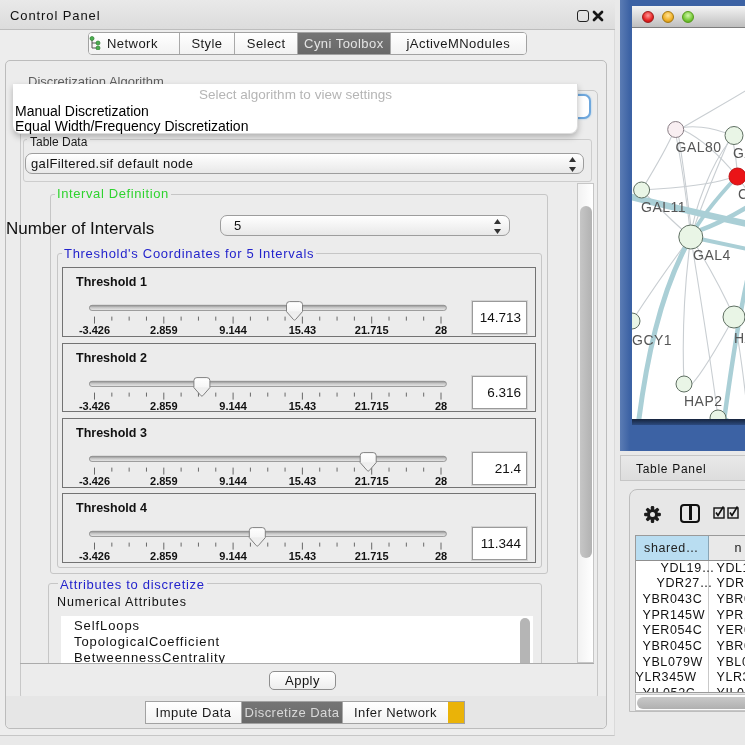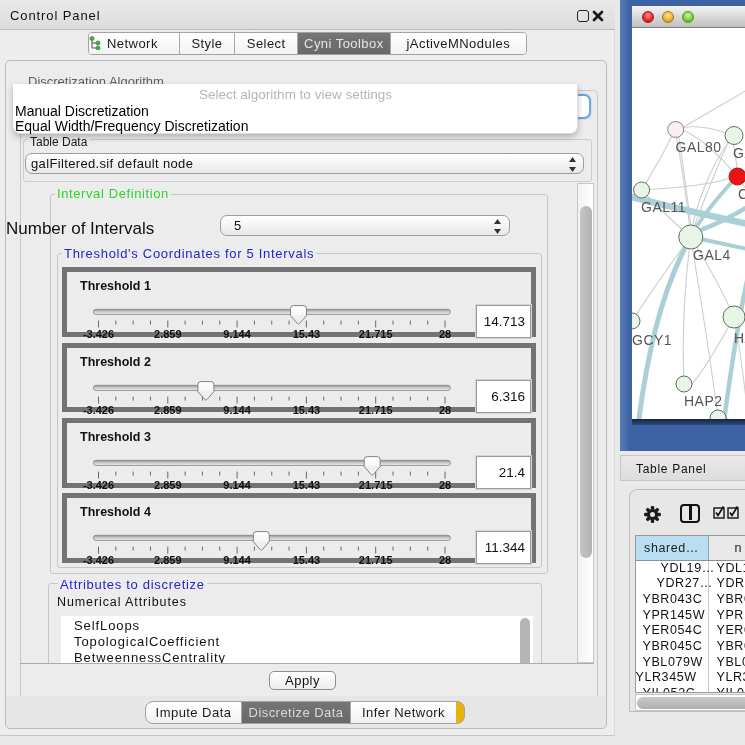--- a/index.html
+++ b/index.html
@@ -1,19 +1,19 @@
 <!DOCTYPE html>
 <html><head><meta charset="utf-8"><style>
 *{margin:0;padding:0;box-sizing:border-box}
 html,body{width:745px;height:745px}
 body{position:relative;font-family:"Liberation Sans",sans-serif;background:#e9e9e9;overflow:hidden;-webkit-font-smoothing:antialiased}
 svg text{-webkit-font-smoothing:antialiased}
 .abs{position:absolute}
 .b{font-weight:normal}
-.tbox{width:474px;height:69.5px;background:#ececec;border:5px solid #737373}
+.tbox{width:474px;height:69.5px;background:#ececec;border:1px solid #737373}
 </style></head><body>
 <svg width="0" height="0" style="position:absolute">
     <defs>
 <linearGradient id="trk" x1="0" y1="0" x2="0" y2="1">
         <stop offset="0" stop-color="#8f8f8f"></stop>
         <stop offset="0.45" stop-color="#c9c9c9"></stop>
         <stop offset="1" stop-color="#e9e9e9"></stop>
       </linearGradient>
 <linearGradient id="thg" x1="0" y1="0" x2="0" y2="1">
         <stop offset="0" stop-color="#ffffff"></stop>
@@ -228,23 +228,23 @@
       <div class="abs" style="right:3px;top:2px;width:10px;height:85px;background:#b5b5b5;border-radius:5px"></div>
     </div>
   </div>
   <div class="abs" style="left:20px;top:662.5px;width:574px;height:1px;background:#ababab"></div>
   <div class="abs" style="left:577px;top:183px;width:17px;height:480px;background:linear-gradient(90deg,#f2f2f2,#ffffff);border:1px solid #c6c6c6"></div>
   <div class="abs" style="left:579.5px;top:206px;width:12px;height:352px;background:linear-gradient(90deg,#c6c6c6,#b2b2b2);border-radius:6px"></div>
 
   <div class="abs" style="left:269px;top:671px;width:67px;height:19px;background:linear-gradient(#ffffff,#ededed);border:1px solid #8e8e8e;border-radius:5px;text-align:center;font-size:13px;letter-spacing:0.5px;line-height:18px;color:#111">Apply</div>
 
   <div class="abs" style="left:6px;top:696px;width:600px;height:32px;background:#e6e6e6;border-radius:0 0 5px 5px"></div>
-  <div class="abs" style="left:145px;top:701px;width:320px;height:23px;background:#eab308;border:1px solid #a2a2a2;border-radius:8px;display:flex;overflow:hidden;font-size:13px;letter-spacing:0.45px;color:#1a1a1a">
+  <div class="abs" style="left:145px;top:701px;width:320px;height:23px;background:#eab308;border:1px solid #a2a2a2;border-radius:0;display:flex;overflow:hidden;font-size:13px;letter-spacing:0.45px;color:#1a1a1a">
     <div style="width:96px;display:flex;align-items:center;justify-content:center;border-right:1px solid #a9a9a9;background:linear-gradient(#fff,#f2f2f2)">Impute Data</div>
-    <div style="width:108px;display:flex;align-items:center;justify-content:center;background:linear-gradient(#757575,#696969);color:#d9d9d9">Discretize Data</div>
+    <div style="width:100px;display:flex;align-items:center;justify-content:center;background:linear-gradient(#757575,#696969);color:#d9d9d9">Discretize Data</div>
     <div style="width:106px;display:flex;align-items:center;justify-content:center;border-left:1px solid #a9a9a9;background:linear-gradient(#fff,#f2f2f2)">Infer Network</div>
   </div>
 </div>
 
 <div class="abs" style="left:13px;top:84px;width:565px;height:50px;background:#fff;border:1px solid #ddd;border-top:none;border-left:none;border-radius:0 0 8px 8px;box-shadow:0 3px 6px rgba(0,0,0,.25);z-index:50">
   <div class="abs" style="left:0;top:3px;width:565px;text-align:center;font-size:13.5px;color:#b5b5b5">Select algorithm to view settings</div>
   <div class="abs b" style="left:2px;top:19px;font-size:14px;color:#000">Manual Discretization</div>
   <div class="abs" style="left:2px;top:34px;font-size:14px;color:#000">Equal Width/Frequency Discretization</div>
 </div>
 

